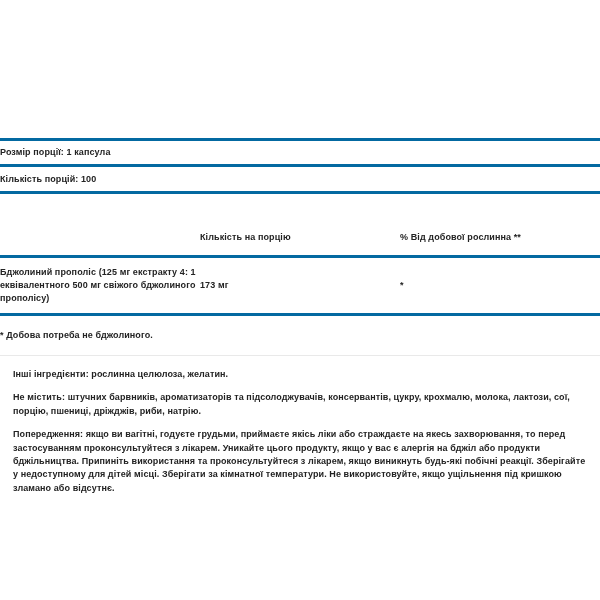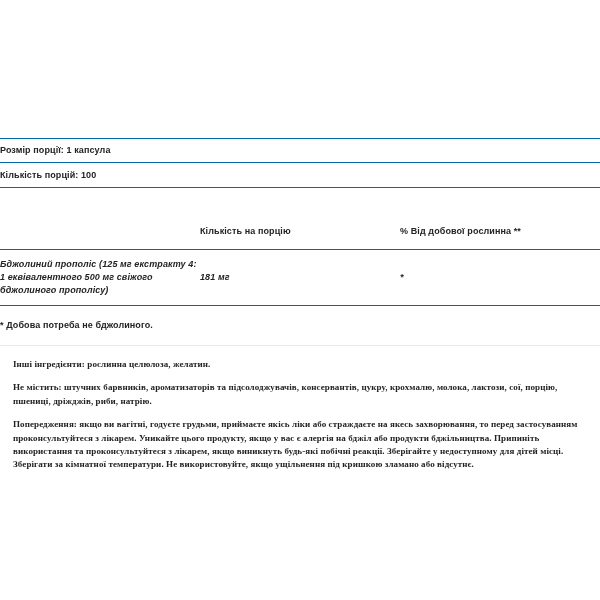--- a/index.html
+++ b/index.html
@@ -24,57 +24,56 @@
     height: 138px;
   }
   .facts-table {
     width: 100%;
     border-collapse: collapse;
     table-layout: fixed;
   }
   .facts-table td {
     padding: 0;
     vertical-align: middle;
-    border-top: 1px solid #0369a1;
+    border-top: 3px solid #0369a1;
   }
 
   .cell-text {
     font-size: 9px;
     font-weight: bold;
     line-height: 13px;
     letter-spacing: 0.1px;
     color: #232323;
   }
   .pad-left  { padding-left: 13px; padding-right: 8px; }
   .pad-amt   { padding-left: 7px; }
   .pad-dv    { padding-left: 7px; }
 
   .row-serving td  { height: 23px; }
   .row-count td    { height: 24px; margin-top: 32px; }
   .row-head td     { height: 50px; vertical-align: bottom; padding-bottom: 11px; }
-  .row-ingr td     { height: 55px; font-style: italic; }
+  .row-ingr td     { height: 55px; }
   .row-foot td     { height: 39px; vertical-align: middle; }
   .row-end td      { height: 0; border-top: 1px solid #e9e9e9; }
 
   .head-cell { vertical-align: bottom; }
 
   .ingr-name { display: block; max-width: 300px; }
 
   .notes {
     padding: 0 13px 0 13px;
     margin-top: 12px;
   }
   .note-para {
     font-size: 9px;
     font-weight: bold;
     line-height: 13.4px;
     letter-spacing: 0.09px;
     color: #232323;
     margin: 0;
-    font-family: Liberation Serif, serif;
   }
   .note-gap { height: 10px; }
   .note-block { max-width: 576px; }
   .warn-block { max-width: 580px; }
 </style>
 </head>
 <body>
 
 <div class="page">
 
@@ -90,21 +89,21 @@
       </tr>
       <tr class="row-head">
         <td class="cell-text pad-left head-cell"></td>
         <td class="cell-text pad-amt head-cell">Кількість на порцію</td>
         <td class="cell-text pad-dv head-cell">% Від добової рослинна **</td>
       </tr>
       <tr class="row-ingr">
         <td class="cell-text pad-left">
           <span class="ingr-name">Бджолиний прополіс (125 мг екстракту 4: 1 еквівалентного 500 мг свіжого бджолиного прополісу)</span>
         </td>
-        <td class="cell-text pad-amt">181 мг</td>
+        <td class="cell-text pad-amt">173 мг</td>
         <td class="cell-text pad-dv">*</td>
       </tr>
       <tr class="row-foot">
         <td colspan="3" class="cell-text pad-left">* Добова потреба не бджолиного.</td>
       </tr>
       <tr class="row-end">
         <td colspan="3"></td>
       </tr>
     </tbody>
   </table>

